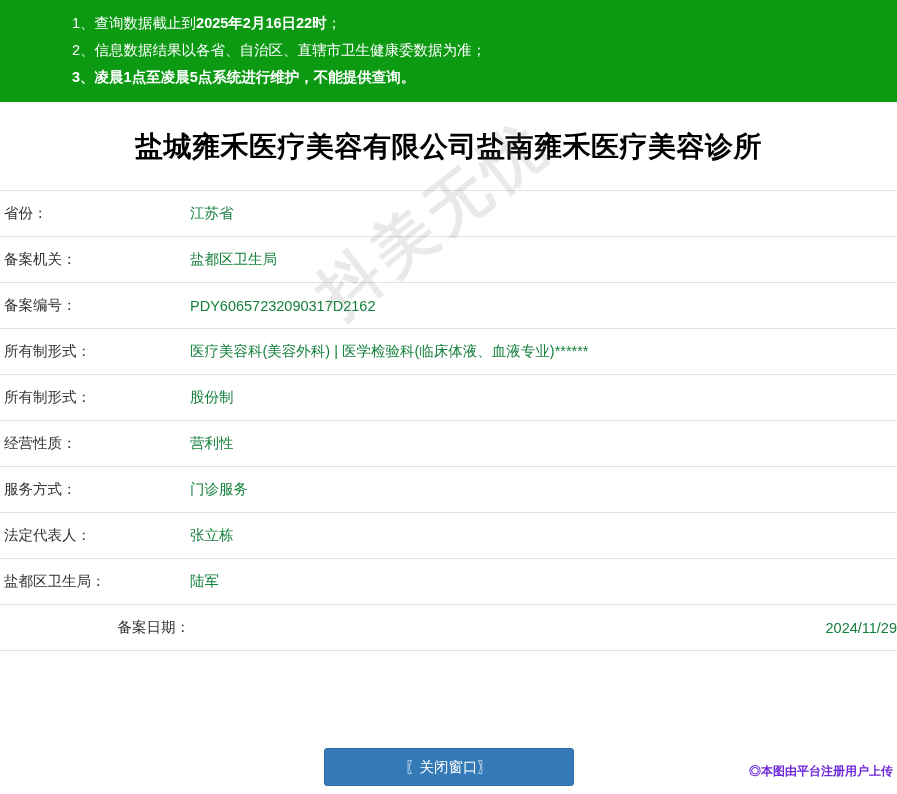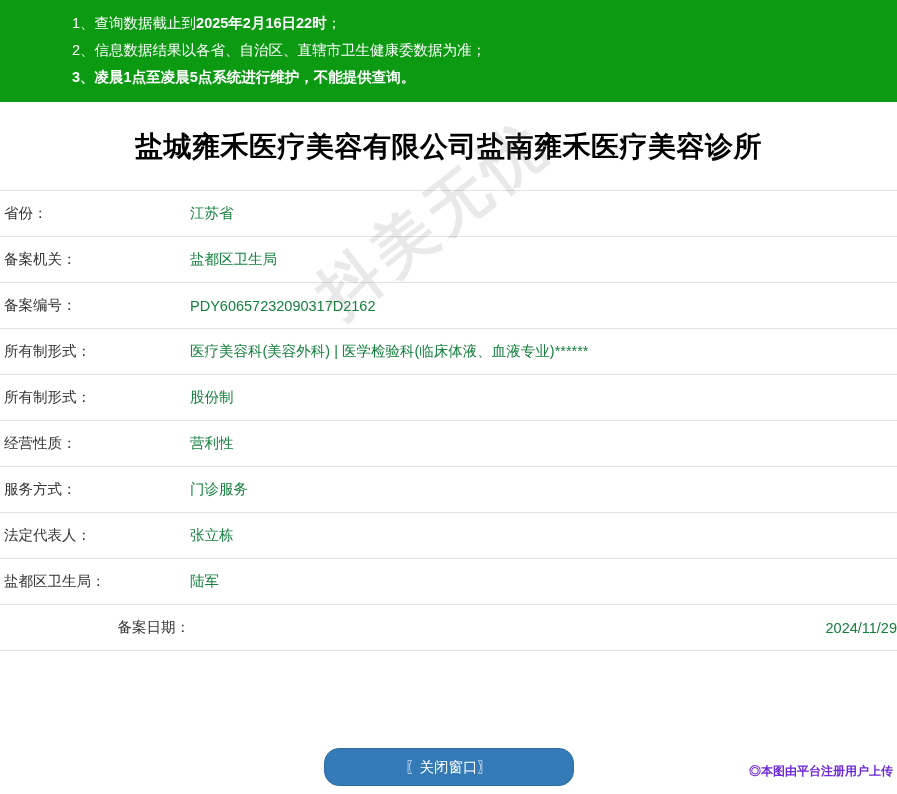--- a/index.html
+++ b/index.html
@@ -98,21 +98,21 @@
     bottom: 8px;
     display: flex;
     justify-content: center;
   }
   .close-btn {
     width: 250px;
     height: 38px;
     background: #337ab7;
     color: #ffffff;
     border: 1px solid #2e6da4;
-    border-radius: 15px;
+    border-radius: 3px;
     font-size: 14.5px;
     font-family: "Liberation Sans", sans-serif;
     cursor: pointer;
     line-height: 36px;
     text-align: center;
     padding: 0;
   }
 
   
   .credit {

